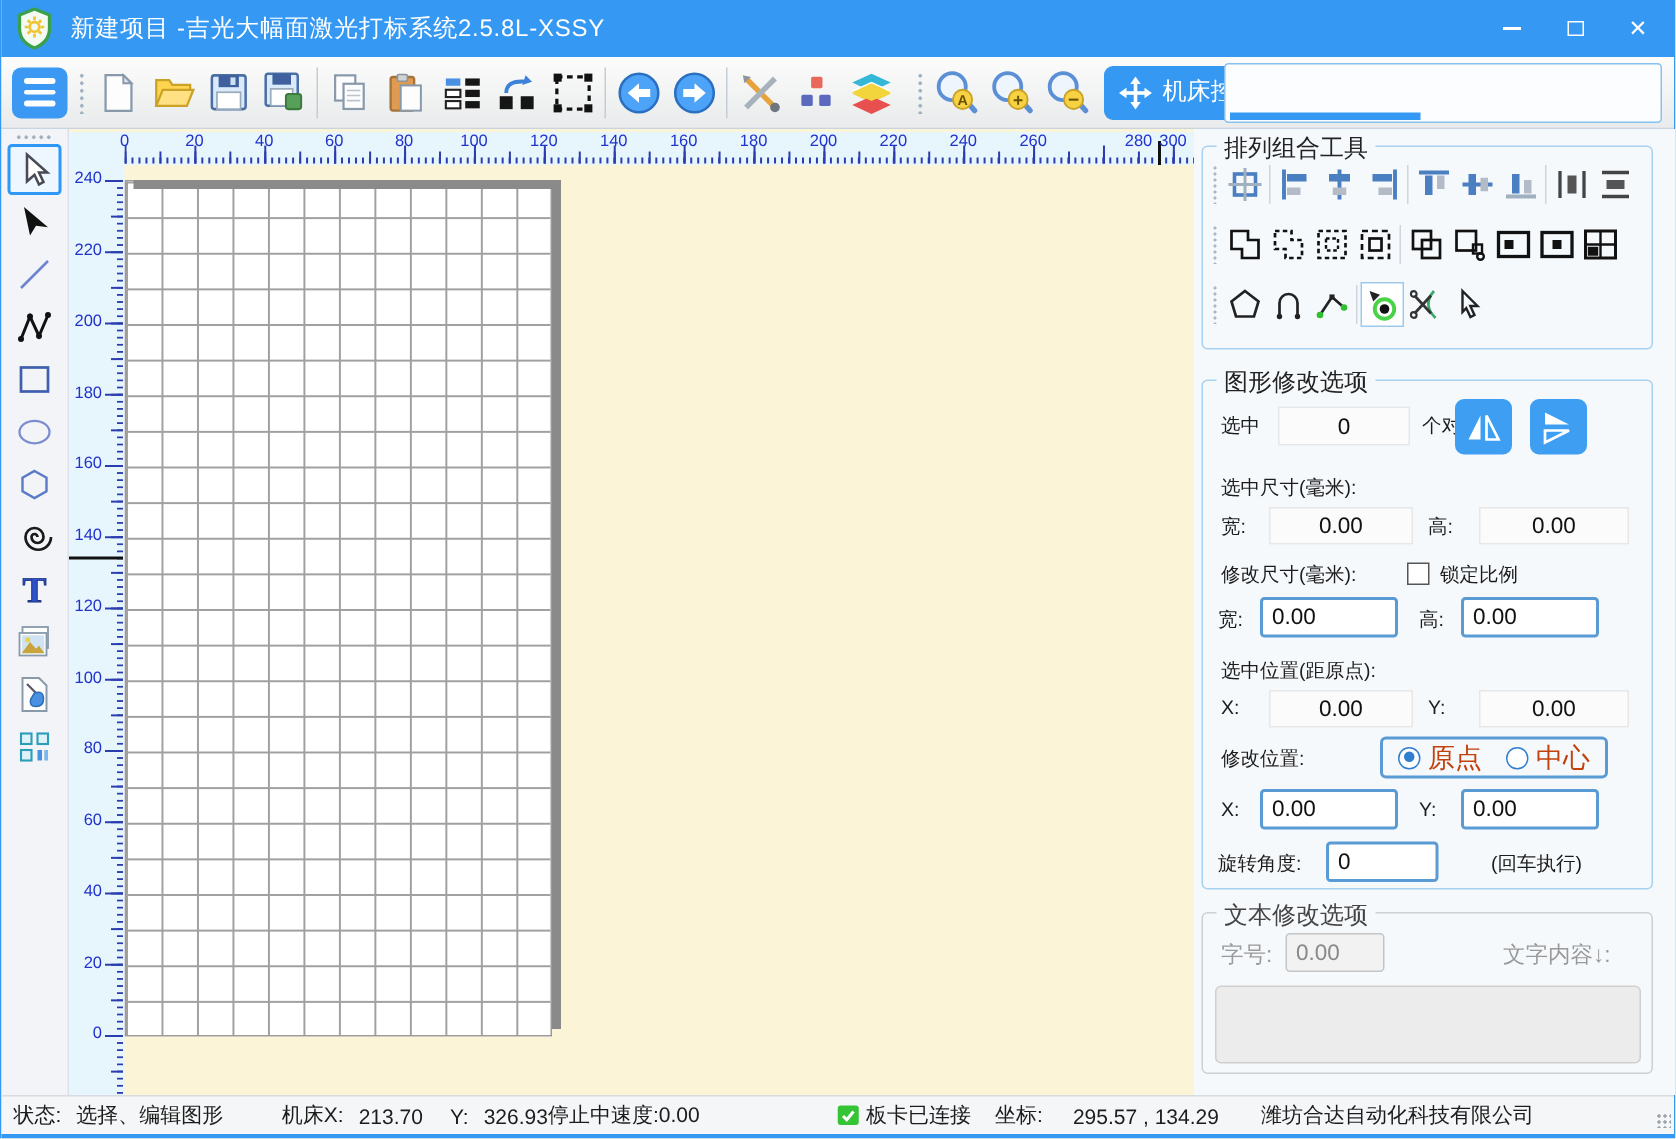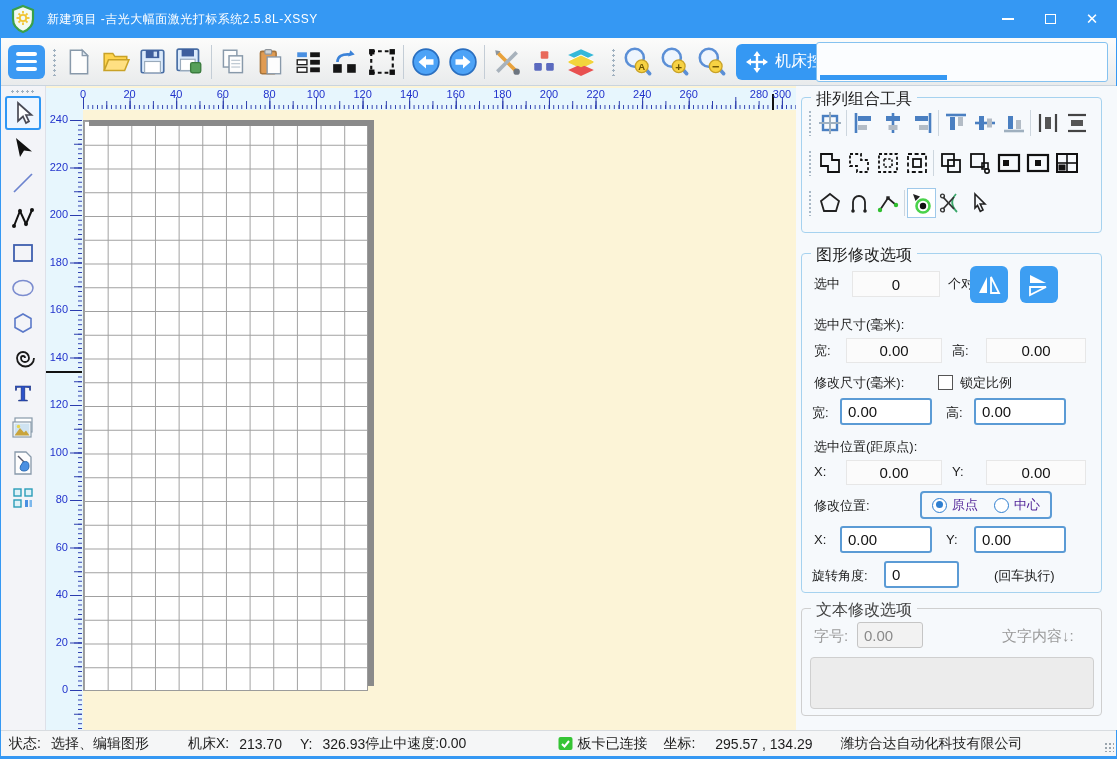--- a/index.html
+++ b/index.html
@@ -3,21 +3,21 @@
 <meta charset="utf-8">
 <style>
   * { box-sizing: border-box; margin: 0; padding: 0; }
   html,body { width:1117px; height:759px; }
   body { font-family: "Liberation Sans", "DejaVu Sans", sans-serif; background:#fff; position:relative; overflow:hidden; }
   .app { position:absolute; inset:0; border-left:1px solid #3598f3; border-right:1px solid #3598f3; }
 
   
   .titlebar { position:absolute; left:0; top:0; width:100%; height:38px; background:#3598f3; display:flex; align-items:center; }
   .titlebar .logo { margin-left:8px; width:28px; height:30px; }
-  .title-text { color:#fff; font-size:12px; margin-left:10px; letter-spacing:0.5px; }
+  .title-text { color:#fff; font-size:16px; margin-left:10px; letter-spacing:0.5px; }
   .win-btns { position:absolute; right:10px; top:0; height:38px; display:flex; align-items:center; gap:14px; }
   .win-btn { width:28px; height:26px; display:flex; align-items:center; justify-content:center; color:#fff; font-size:15px; cursor:default; }
   .max-glyph { width:11px; height:10px; border:1.5px solid #fff; display:inline-block; }
   .min-glyph { width:12px; height:2px; background:#fff; display:inline-block; }
 
   
   .toolbar { position:absolute; left:0; top:38px; width:100%; height:48px; background:linear-gradient(#fcfcfb,#e9ebec); border-bottom:1px solid #c9d4de; display:flex; align-items:center; }
   .hamburger { width:37px; height:34px; background:#3b99f3; border-radius:6px; margin-left:7px; display:flex; flex-direction:column; justify-content:center; align-items:center; gap:4px; }
   .hamburger i { display:block; width:21px; height:3.5px; background:#fff; border-radius:2px; }
   .tgrip { width:5px; height:28px; margin:0 3px 0 7px;
@@ -79,21 +79,21 @@
   .abtn { width:29px; height:30px; display:flex; align-items:center; justify-content:center; border:1px solid transparent; }
   .abtn.active { background:#fff; border-color:#9fc9ea; }
   .asep { width:1px; height:26px; background:#cdd6de; margin:0 2px; }
 
   .lbl { position:absolute; font-size:13px; color:#1c1c1c; white-space:nowrap; }
   .flat-field { position:absolute; background:#fbfbfb; border:1px solid #e7e7e7; font-size:15px; color:#111; text-align:center; display:flex; align-items:center; justify-content:center; }
   .edit-field { position:absolute; background:#fff; border:2px solid #5b9bd5; border-radius:3px; font-size:15px; color:#111; padding-left:6px; font-family:"Liberation Sans","DejaVu Sans",sans-serif; }
   .blue-btn { position:absolute; width:38px; height:37px; background:#3d9ef2; border-radius:6px; display:flex; align-items:center; justify-content:center; }
   .checkbox { position:absolute; width:15px; height:15px; border:1.5px solid #555; background:#fff; }
   .radio-box { position:absolute; border:2px solid #5b9bd5; border-radius:4px; display:flex; align-items:center; gap:16px; padding:0 10px; height:28px; }
-  .radio { display:flex; align-items:center; gap:5px; font-size:13px; color:#4c1d95; }
+  .radio { display:flex; align-items:center; gap:5px; font-size:18px; color:#c2410c; }
   .rdot { width:15px; height:15px; border:1.5px solid #2f7fd0; border-radius:50%; background:#fff; position:relative; }
   .rdot.sel::after { content:""; position:absolute; left:2.5px; top:2.5px; width:7px; height:7px; border-radius:50%; background:#2f7fd0; }
   .dis-lbl { position:absolute; font-size:15px; color:#9a9a9a; white-space:nowrap; }
   .dis-field { position:absolute; background:#f2f2f2; border:1px solid #c5c5c5; border-radius:3px; color:#8a8a8a; font-size:15px; padding-left:6px; }
   .dis-area { position:absolute; left:8px; top:48px; width:284px; height:52px; background:#ececec; border:1px solid #cfcfcf; border-radius:4px; resize:none; }
 
   
   .statusbar { position:absolute; left:0; top:730px; width:100%; height:29px; background:#f5f6f7; border-top:1px solid #d8dce0; border-bottom:3px solid #3598f3; display:flex; align-items:center; font-size:14px; color:#1c1c1c; }
   .statusbar span { white-space:nowrap; }
   .grip-corner { position:absolute; right:2px; bottom:4px; width:10px; height:10px;

